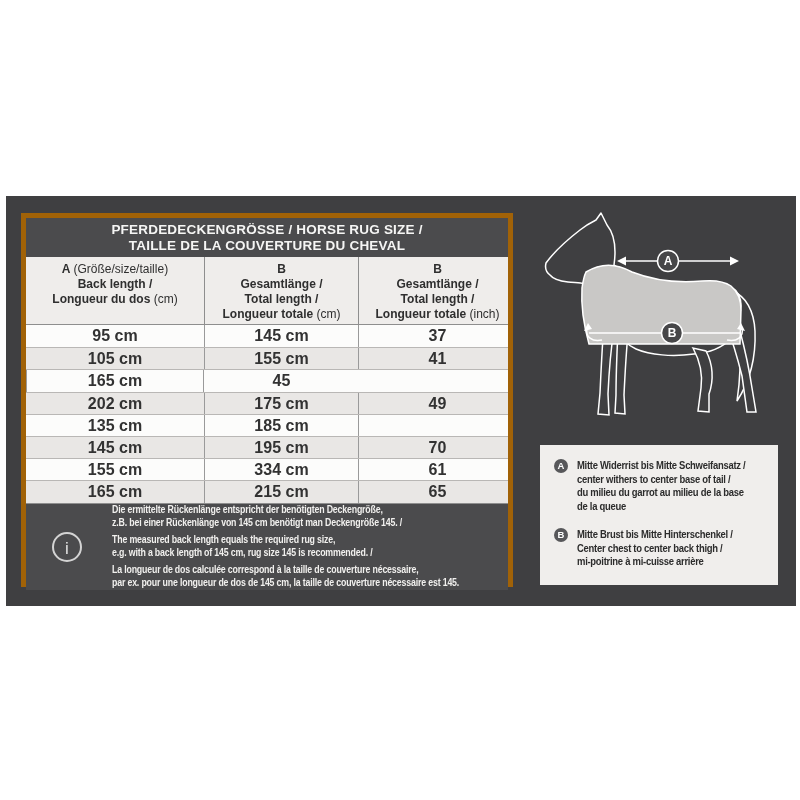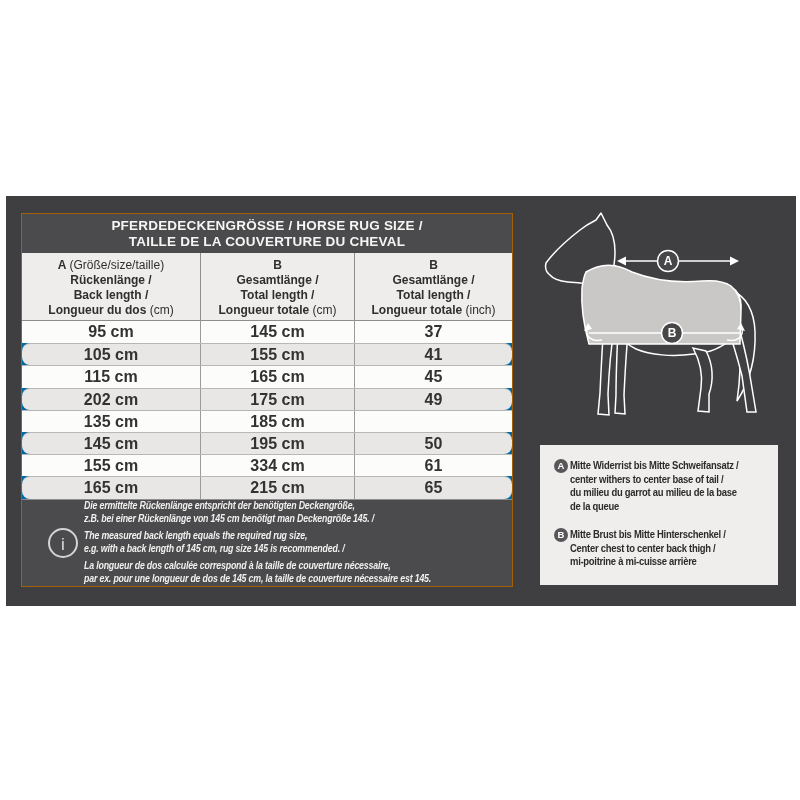--- a/index.html
+++ b/index.html
@@ -7,21 +7,21 @@
     width:800px;height:800px;background:#ffffff;position:relative;
     font-family:"Liberation Sans", sans-serif;overflow:hidden;
   }
   .panel{
     position:absolute;left:6px;top:196px;width:790px;height:410px;
     background:#3f3f41;
   }
   
   .size-table{
     position:absolute;left:15px;top:17px;width:492px;height:374px;
-    border:1px solid #a16207;box-sizing:border-box;background:#0369a1;
+    border:5px solid #a16207;box-sizing:border-box;background:#be185d;
   }
   .t-title{
     height:39px;background:#4b4b4d;color:#f5f5f4;
     text-align:center;font-weight:bold;font-size:13.5px;line-height:16px;
     padding-top:4px;box-sizing:border-box;letter-spacing:.2px;
   }
   .t-colheads{
     display:grid;grid-template-columns:178px 155px 157px;
     background:#efedeb;height:68px;box-sizing:border-box;
     border-bottom:1px solid #8e8e8e;
@@ -29,38 +29,38 @@
   .colhead{
     text-align:center;font-weight:bold;font-size:12px;line-height:15px;
     color:#2f2f2f;padding-top:5px;box-sizing:border-box;
   }
   .colhead.mid{border-left:1px solid #8e8e8e;border-right:1px solid #8e8e8e;}
   .paren{font-weight:normal;}
   .t-row{
     display:grid;grid-template-columns:178px 155px 157px;
     height:22.2px;box-sizing:border-box;
   }
-  .t-row.alt{background:#e9e7e5;border-radius:8px;}
+  .t-row.alt{background:#e9e7e5;}
   .t-row:not(.alt){background:#fcfcfb;}
   .t-row{border-top:1px solid #b9b7b5;}
   .t-row .cell{
     text-align:center;font-weight:bold;font-size:16px;color:#323232;
     line-height:21px;box-sizing:border-box;
   }
   .t-row .cell.mid{border-left:1px solid #9a9a9a;border-right:1px solid #9a9a9a;}
   .t-note{
     height:87px;background:#4b4b4d;box-sizing:border-box;
     display:flex;align-items:center;border-top:1px solid #8e8e8e;
   }
   .note-icon{
     width:30px;height:30px;border:2px solid #d4d4d4;border-radius:50%;
     color:#e2e2e2;font-size:17px;line-height:29px;text-align:center;
     margin-left:26px;flex:0 0 auto;box-sizing:border-box;
   }
-  .note-text{margin-left:6px;flex:1 1 auto;font-style:italic;}
+  .note-text{margin-left:30px;flex:1 1 auto;}
   .note-line{
     color:#f1f0ee;font-weight:bold;font-size:10px;line-height:12.5px;
     white-space:nowrap;letter-spacing:-.2px;
     transform:scaleX(.88);transform-origin:left center;
   }
   .note-line.group-start{margin-top:5px;}
   
   .horse-svg{position:absolute;left:504px;top:0px;width:280px;height:250px;}
   .marker-text{font:bold 12px "Liberation Sans", sans-serif;fill:#ffffff;}
   
@@ -68,42 +68,41 @@
     position:absolute;left:534px;top:249px;width:238px;height:140px;
     background:#f0eeec;box-sizing:border-box;padding:14px 8px 0 14px;
   }
   .leg-entry{display:flex;align-items:flex-start;}
   .leg-entry + .leg-entry{margin-top:15px;}
   .leg-circle{
     width:14px;height:14px;border-radius:50%;background:#57575a;color:#ffffff;
     font-weight:bold;font-size:9.5px;line-height:14px;text-align:center;
     flex:0 0 auto;margin-top:0px;
   }
-  .leg-lines{margin-left:2px;}
+  .leg-lines{margin-left:9px;}
   .leg-line{
     font-weight:bold;font-size:10.5px;line-height:13.5px;color:#2c2c2c;
     white-space:nowrap;letter-spacing:-.3px;
     transform:scaleX(.9);transform-origin:left center;
   }
 </style>
 </head>
 <body>
 
 <div class="panel">
 
   <div class="size-table">
     <div class="t-title">
       <div>PFERDEDECKENGRÖSSE / HORSE RUG SIZE /</div>
       <div>TAILLE DE LA COUVERTURE DU CHEVAL</div>
     </div>
 
     <div class="t-colheads">
       <div class="colhead">
         <div><span>A</span> <span class="paren">(Größe/size/taille)</span></div>
-        <div>Rückenlänge /</div>
         <div>Back length /</div>
         <div><span>Longueur du dos</span> <span class="paren">(cm)</span></div>
       </div>
       <div class="colhead mid">
         <div><span>B</span></div>
         <div>Gesamtlänge /</div>
         <div>Total length /</div>
         <div><span>Longueur totale</span> <span class="paren">(cm)</span></div>
       </div>
       <div class="colhead">
@@ -118,37 +117,36 @@
       <div class="cell">95 cm</div>
       <div class="cell mid">145 cm</div>
       <div class="cell">37</div>
     </div>
     <div class="t-row alt">
       <div class="cell">105 cm</div>
       <div class="cell mid">155 cm</div>
       <div class="cell">41</div>
     </div>
     <div class="t-row">
-      <div class="cell">115 cm</div>
       <div class="cell mid">165 cm</div>
       <div class="cell">45</div>
     </div>
     <div class="t-row alt">
       <div class="cell">202 cm</div>
       <div class="cell mid">175 cm</div>
       <div class="cell">49</div>
     </div>
     <div class="t-row">
       <div class="cell">135 cm</div>
       <div class="cell mid">185 cm</div>
     </div>
     <div class="t-row alt">
       <div class="cell">145 cm</div>
       <div class="cell mid">195 cm</div>
-      <div class="cell">50</div>
+      <div class="cell">70</div>
     </div>
     <div class="t-row">
       <div class="cell">155 cm</div>
       <div class="cell mid">334 cm</div>
       <div class="cell">61</div>
     </div>
     <div class="t-row alt">
       <div class="cell">165 cm</div>
       <div class="cell mid">215 cm</div>
       <div class="cell">65</div>

